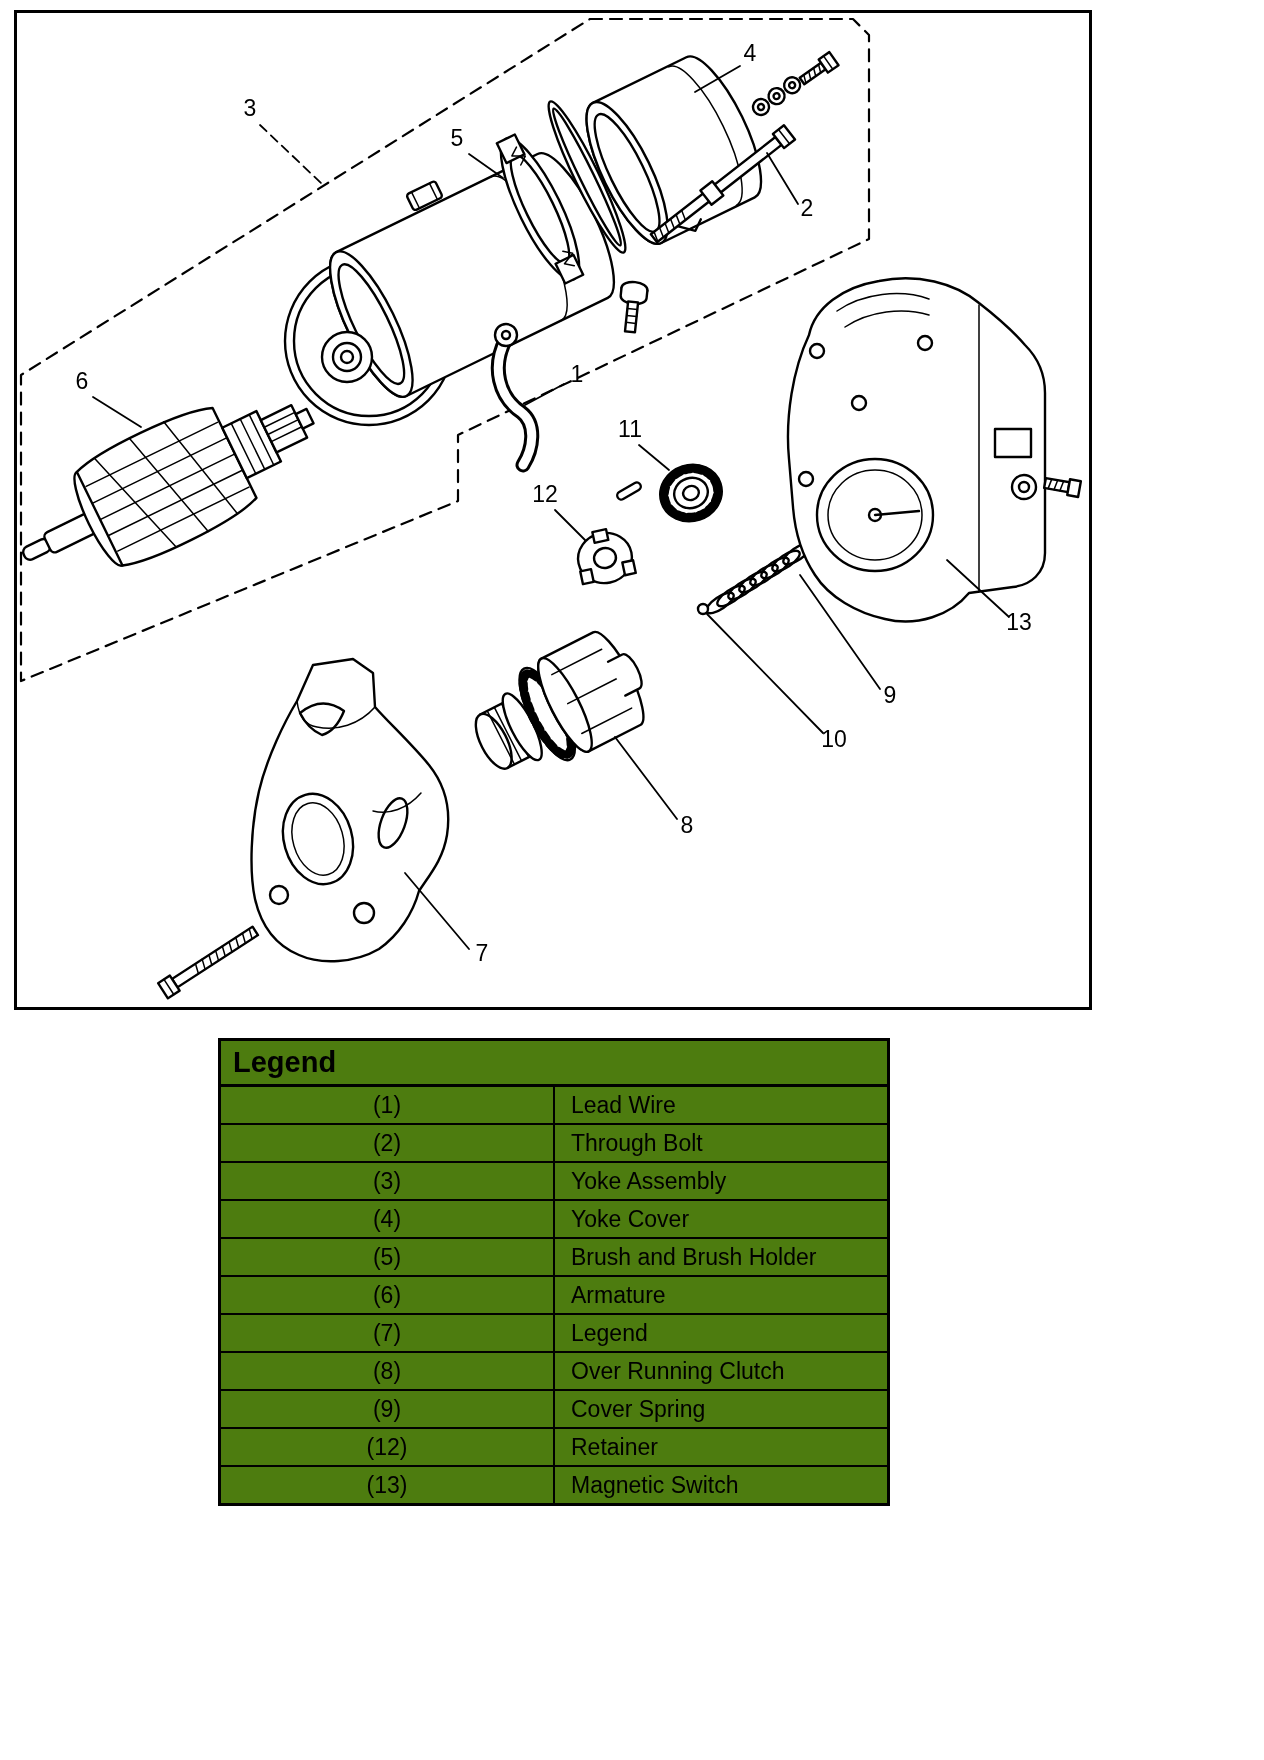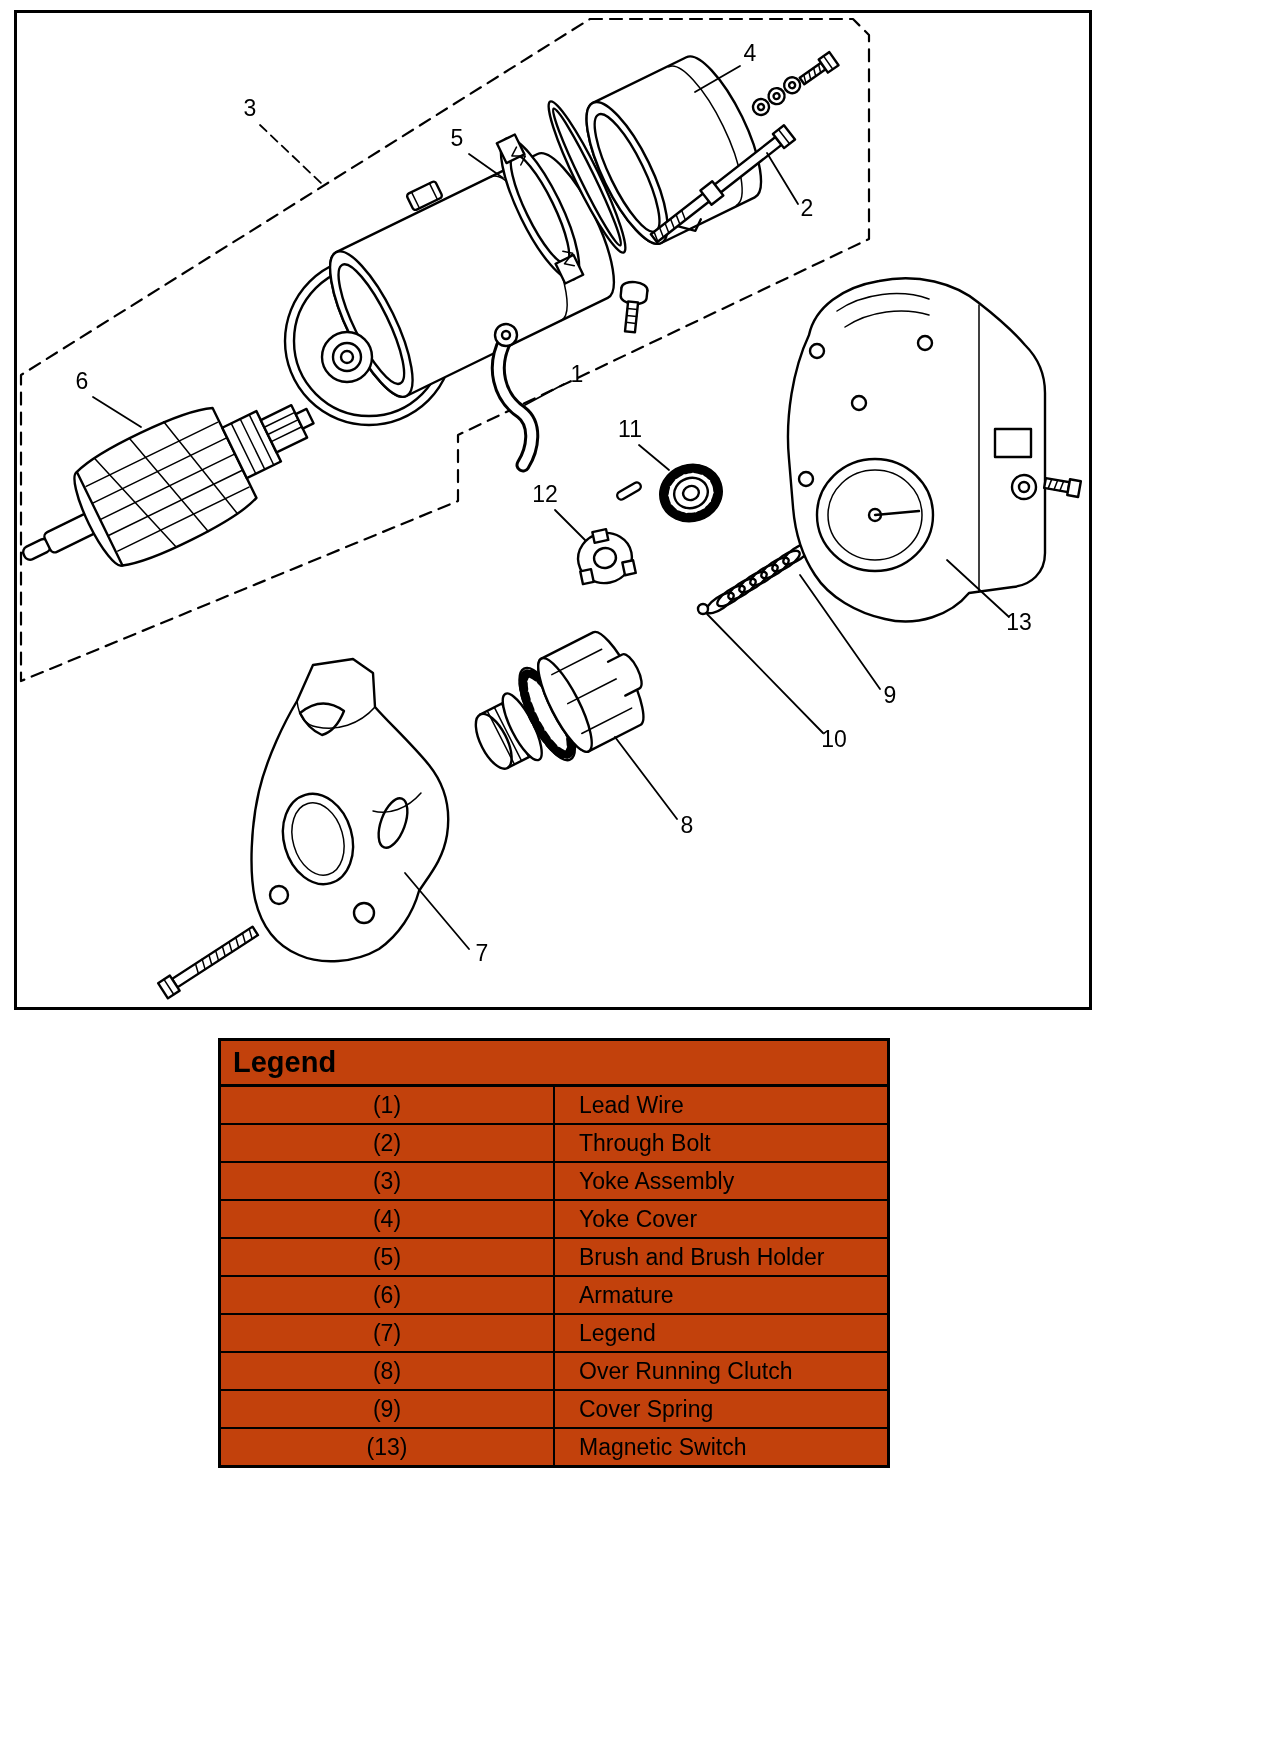--- a/index.html
+++ b/index.html
@@ -10,25 +10,25 @@
     stroke:#000;stroke-width:2.4;fill:none;stroke-linejoin:round;stroke-linecap:round;}
   #diagram-svg .fw{fill:#fff;}
   #diagram-svg .thin{stroke-width:1.5;}
   #diagram-svg .teeth{stroke-width:9;stroke-dasharray:6 5;}
   #diagram-svg .dash{stroke-dasharray:12 8;stroke-width:2.2;}
   #diagram-svg .wire-outer{stroke-width:15;}
   #diagram-svg .wire-inner{stroke:#fff;stroke-width:9;}
   #diagram-svg line.leader{stroke-width:1.8;}
   #diagram-svg line.leader.dash{stroke-dasharray:9 6;}
   #diagram-svg text.callout{font:400 23px "Liberation Sans",sans-serif;fill:#000;stroke:none;text-anchor:middle;}
-  table.legend{position:absolute;left:218px;top:1038px;width:672px;border-collapse:collapse;border:3px solid #000;background:#c2410c;table-layout:fixed;}
+  table.legend{position:absolute;left:218px;top:1038px;width:672px;border-collapse:collapse;border:3px solid #000;background:#4d7c0f;table-layout:fixed;}
   table.legend th{border:3px solid #000;text-align:left;padding:5px 12px;font-size:29px;font-weight:bold;}
   table.legend td{border:2px solid #000;height:34px;font-size:23px;}
   table.legend td.num{width:128px;text-align:center;}
-  table.legend td.name{text-align:left;padding-left:24px;}
+  table.legend td.name{text-align:left;padding-left:16px;}
 </style>
 </head>
 <body>
 
 <div class="page">
 
   <div class="diagram-box">
     <svg id="diagram-svg" viewBox="0 0 1072 994">
 
       <g>
@@ -284,19 +284,23 @@
         </tr>
         <tr>
           <td class="num">(8)</td>
           <td class="name">Over Running Clutch</td>
         </tr>
         <tr>
           <td class="num">(9)</td>
           <td class="name">Cover Spring</td>
         </tr>
         <tr>
+          <td class="num">(12)</td>
+          <td class="name">Retainer</td>
+        </tr>
+        <tr>
           <td class="num">(13)</td>
           <td class="name">Magnetic Switch</td>
         </tr>
       </tbody>
   </table>
 
 </div>
 
 </body></html>

